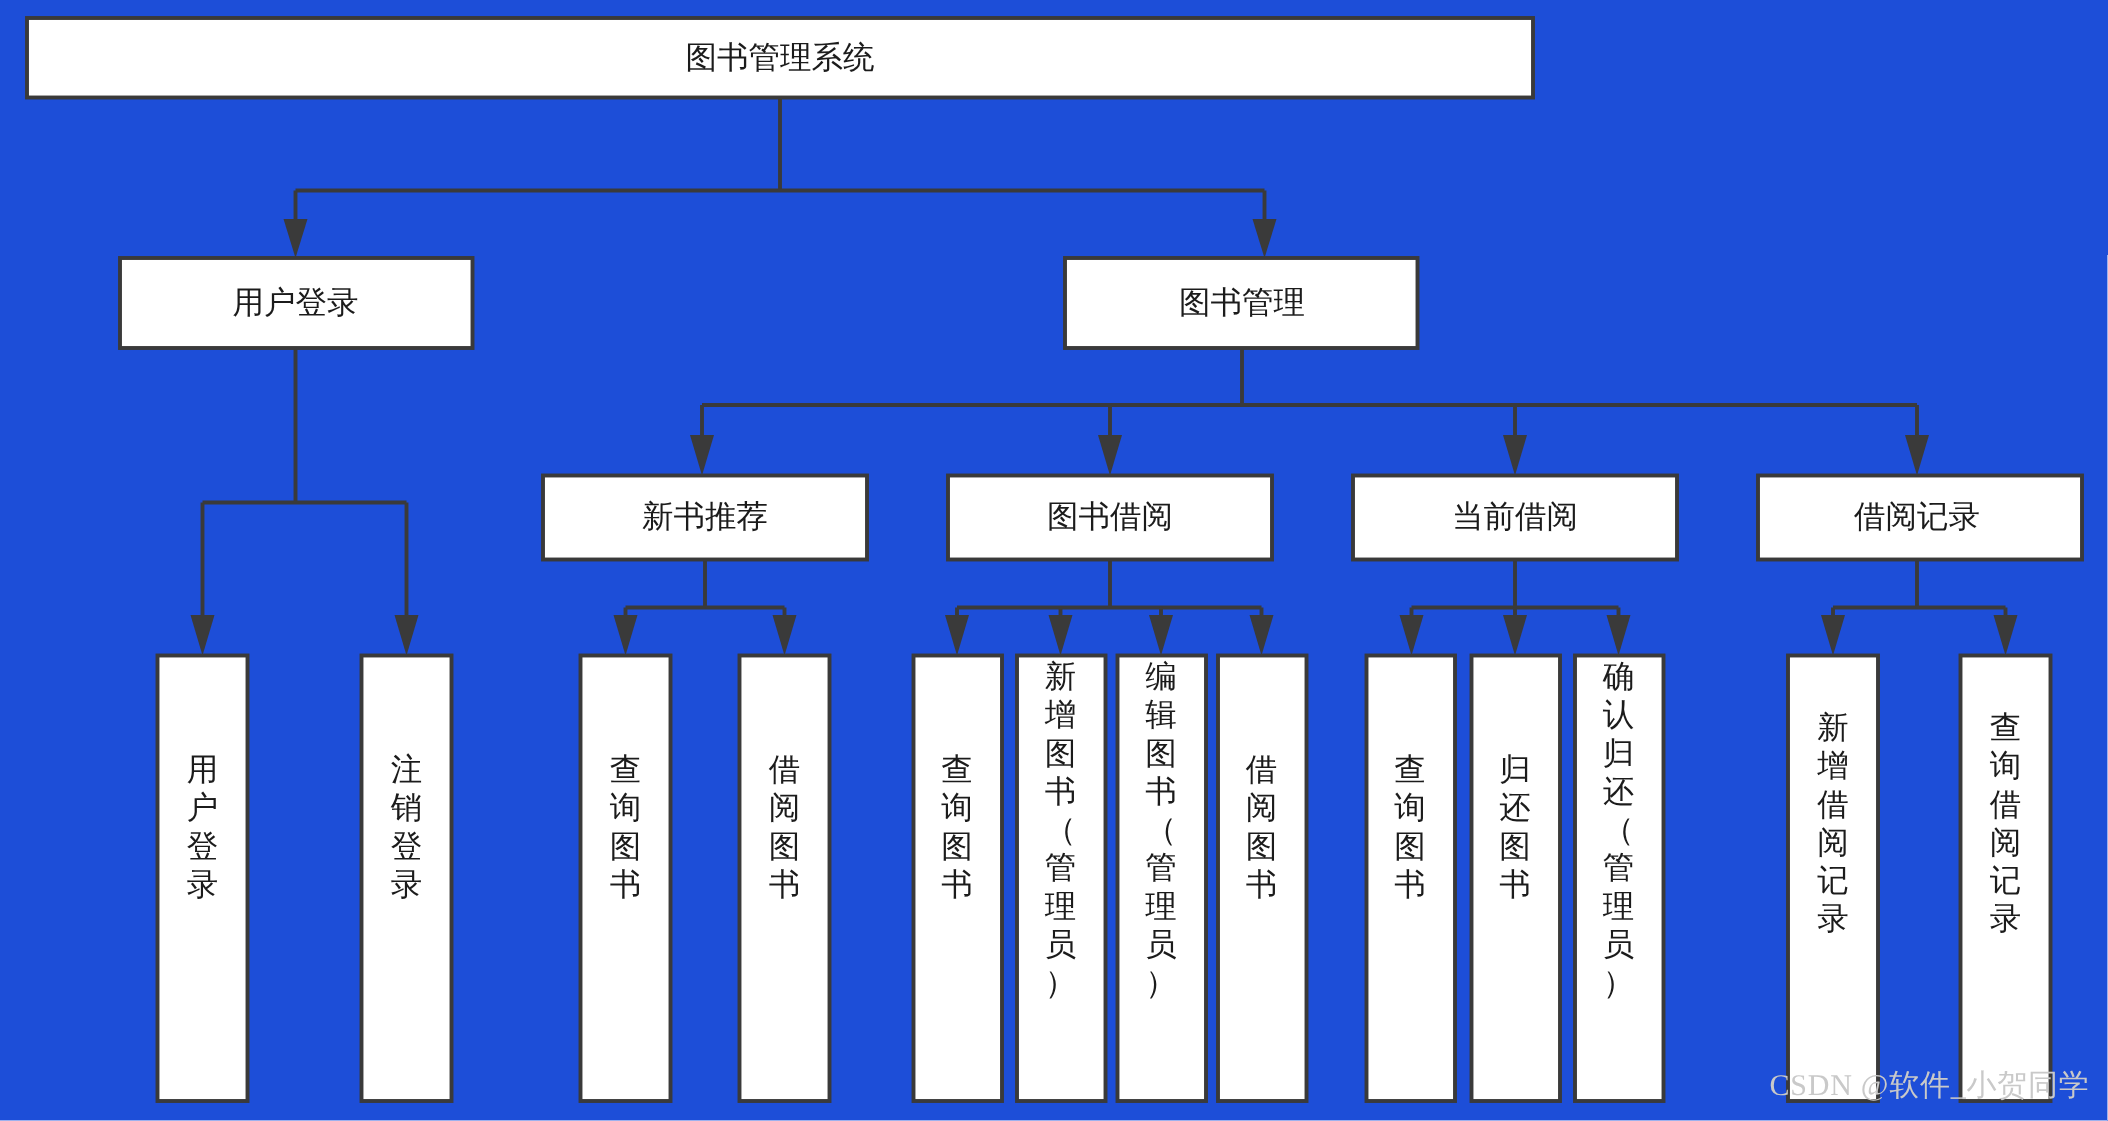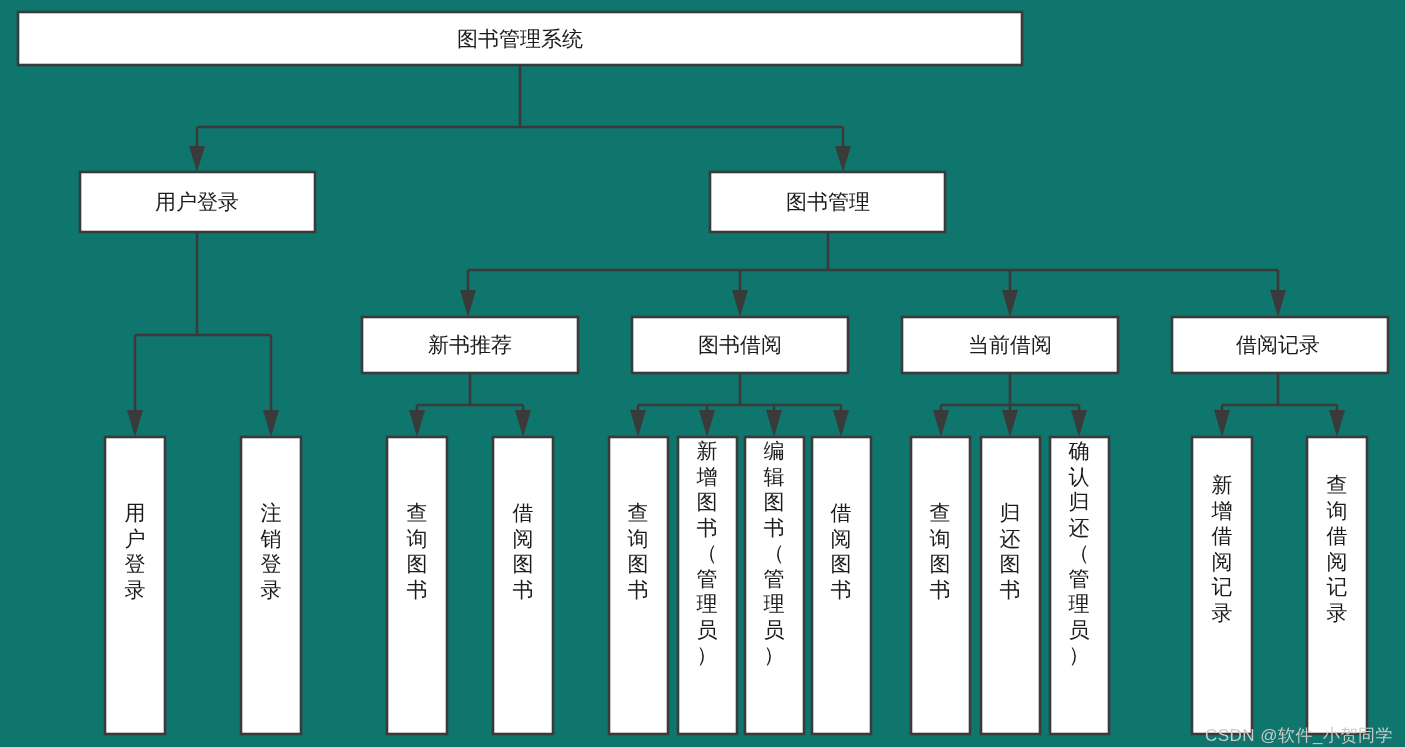--- a/index.html
+++ b/index.html
@@ -7,21 +7,21 @@
     padding: 0;
     background: #ffffff;
   }
   body {
     font-family: "Liberation Sans", "DejaVu Sans", sans-serif;
   }
   #diagram-root {
     position: relative;
     width: 1405px;
     height: 747px;
-    background: #0f766e;
+    background: #1d4ed8;
     overflow: hidden;
   }
   #tree-svg {
     position: absolute;
     left: 0;
     top: 0;
     width: 1405px;
     height: 747px;
   }
   .node-box {
@@ -48,23 +48,23 @@
   }
   .node-label-vertical {
     fill: #1b1b1b;
     font-family: "Liberation Sans", "DejaVu Sans", sans-serif;
     font-size: 21px;
     text-anchor: middle;
   }
   .watermark-text {
     position: absolute;
     right: 12px;
-    bottom: 0;
-    font-family: Liberation Sans, sans-serif;
-    font-size: 17px;
+    bottom: 10px;
+    font-family: Liberation Serif, serif;
+    font-size: 20px;
     color: #c9c9c9;
     white-space: nowrap;
     letter-spacing: 0.5px;
     user-select: none;
   }
 </style>
 </head>
 <body>
 
 <div id="diagram-root">

